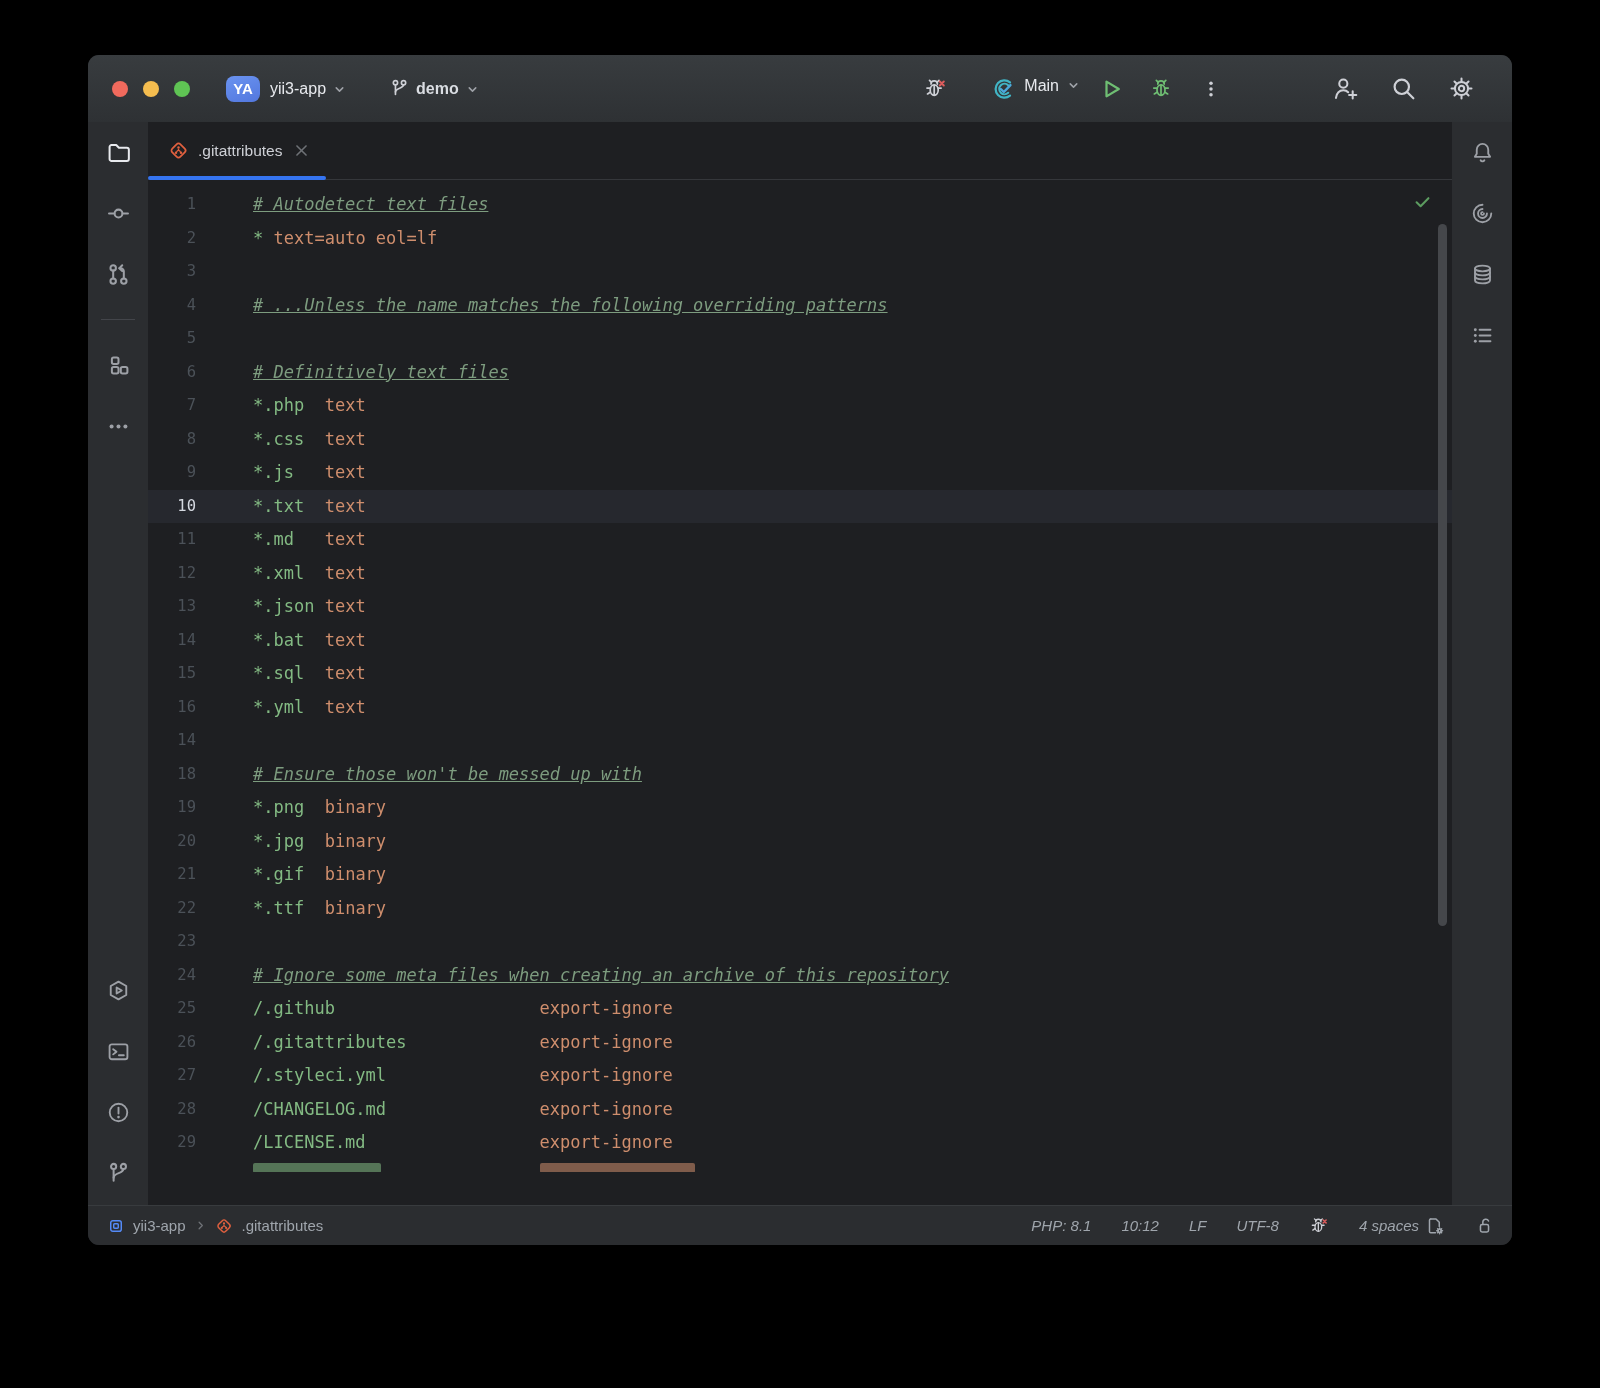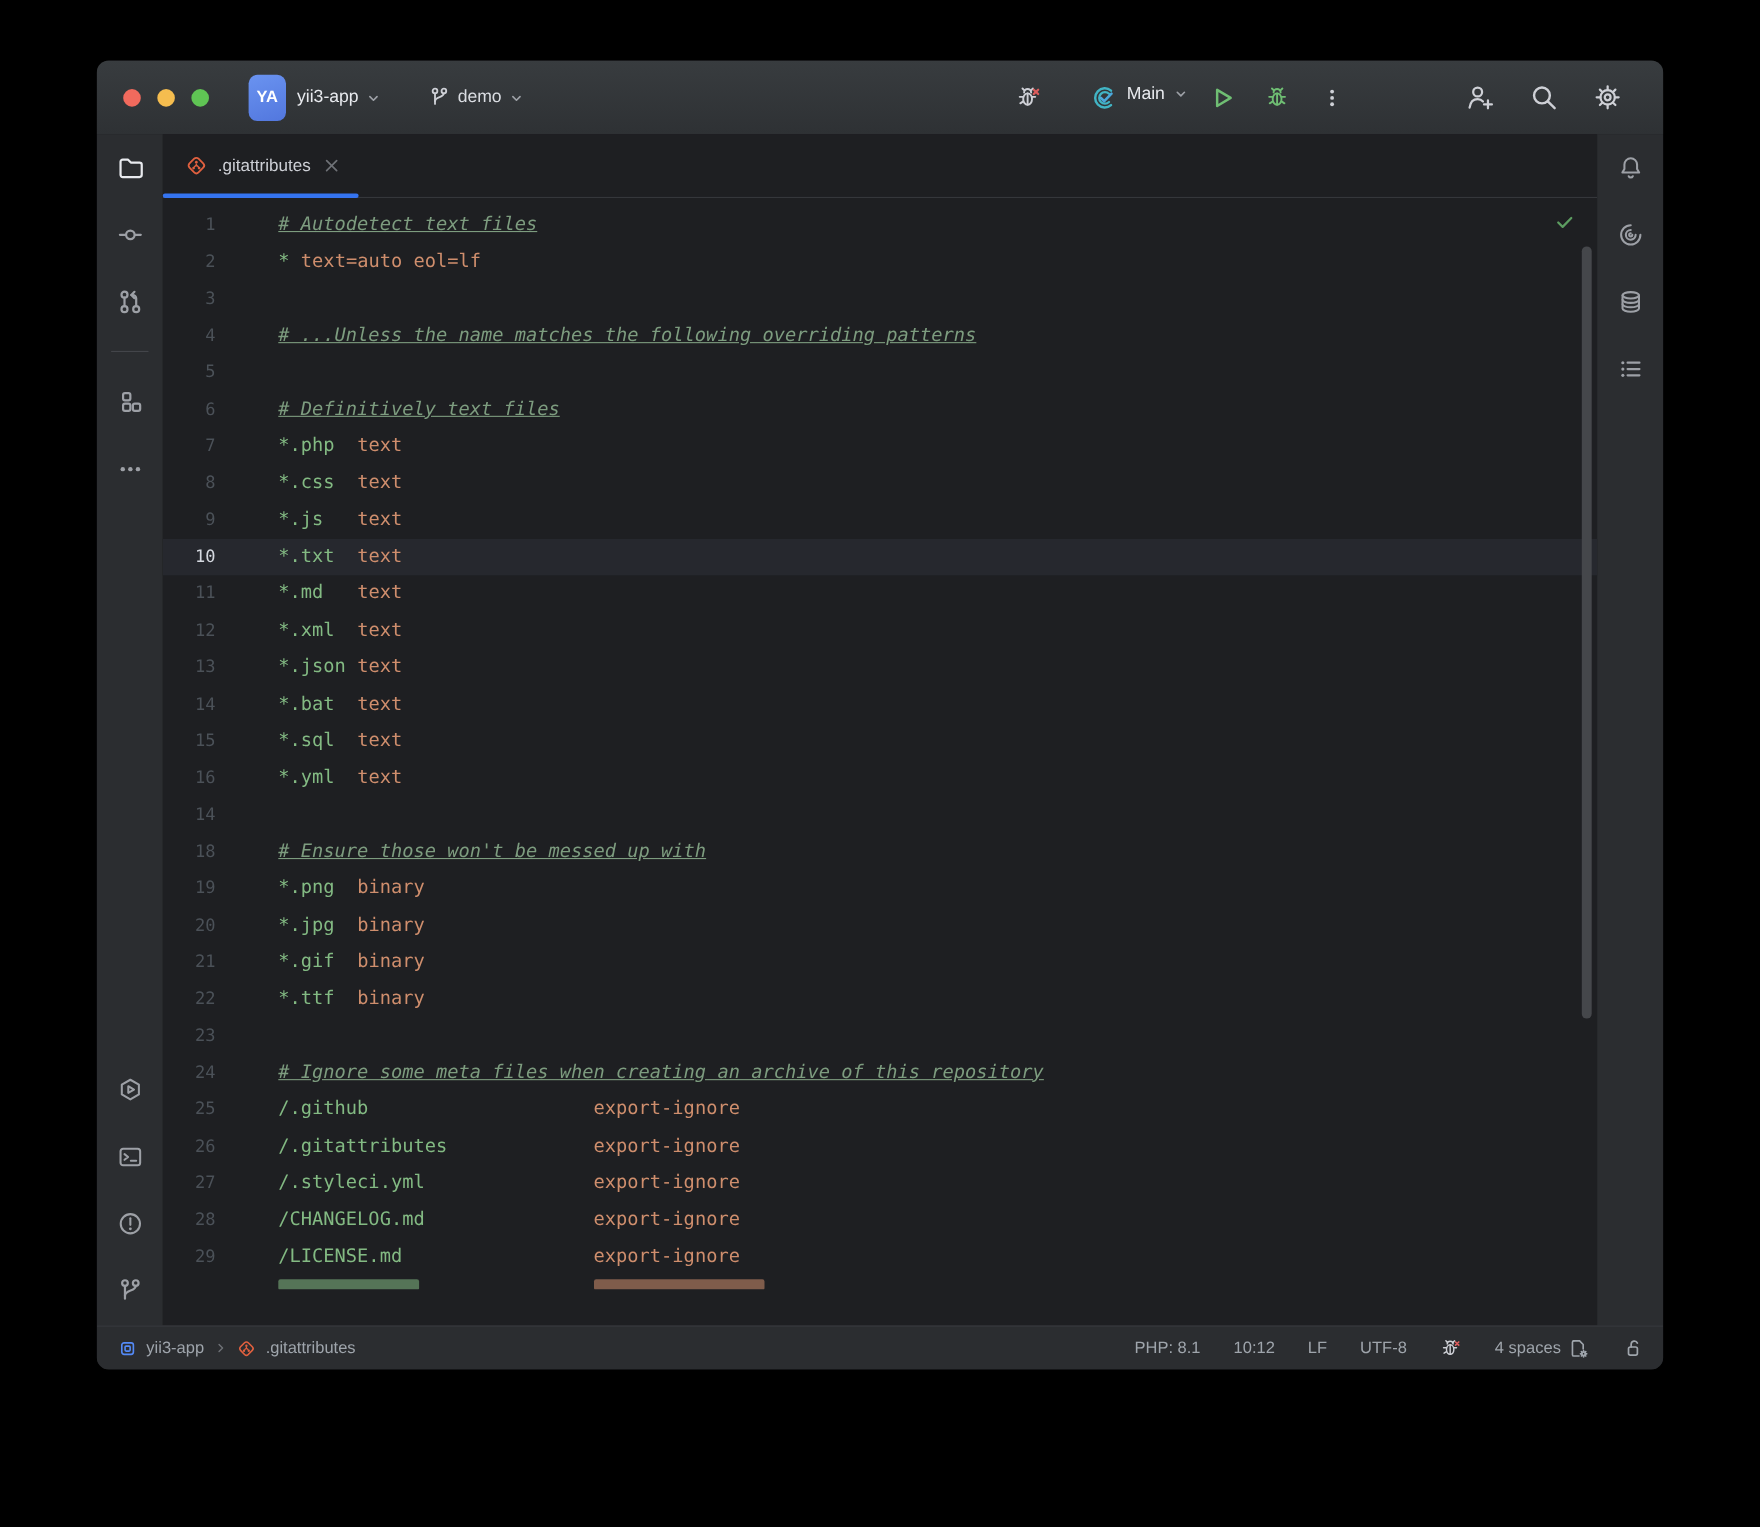--- a/index.html
+++ b/index.html
@@ -12,27 +12,27 @@
   }
   
   .titlebar{
     height:67px; flex:0 0 67px; background:linear-gradient(180deg,#383C3F,#2E3134);
     display:flex; align-items:center; padding:0 36px 0 24px; color:#DFE1E5;
   }
   .traffic{ display:flex; gap:15px; align-items:center; }
   .tl{ width:16px; height:16px; border-radius:50%; }
   .tl.red{ background:#F16A5D; } .tl.yellow{ background:#F5BD4F; } .tl.green{ background:#5FC454; }
   .proj-badge{
-    width:34px; height:42px; border-radius:8px; background:linear-gradient(160deg,#6A93F0,#5277DE);
+    width:34px; height:26px; border-radius:8px; background:linear-gradient(160deg,#6A93F0,#5277DE);
     color:#fff; font-weight:700; font-size:15px; display:flex; align-items:center; justify-content:center;
     margin-left:36px;
   }
   .widget{ display:flex; align-items:center; gap:7px; font-size:16px; font-weight:500; color:#E8EAEE; cursor:default; }
   .proj-widget{ margin-left:10px; }
-  .vcs-widget{ margin-left:44px; color:#DADDE2; font-weight:400;align-items:center; }
+  .vcs-widget{ margin-left:44px; color:#DADDE2; font-weight:700;align-items:center; }
   .chev{ color:#9DA0A6; margin-top:2px; }
   .tb-spacer{ flex:1; }
   .tb-btn{ background:none; border:none; color:#CED0D6; display:flex; align-items:center; justify-content:center; width:30px; height:30px; cursor:default; }
   .run-widget{ display:flex; align-items:flex-start; gap:8px; margin-left:42px; }
   .run-name{ font-size:16px; color:#E8EAEE; }
   .gap24{ width:16px; } .gap28{ width:20px; } .gap-big{ width:104px; } .gap36{ width:28px; }
   
   .main{ flex:1; display:flex; min-height:0; }
   .toolwin{ width:60px; flex:0 0 60px; background:#2B2D30; display:flex; flex-direction:column; align-items:center; padding:12px 0 14px; }
   .toolwin .grp{ display:flex; flex-direction:column; align-items:center; gap:25px; }
@@ -67,21 +67,21 @@
   .insp-check{ position:absolute; top:12px; right:20px; color:#5C9C60; }
   .vscroll{ position:absolute; right:5px; top:44px; width:9px; height:702px; background:#45474B; border-radius:5px; }
   
   .statusbar{
     height:40px; flex:0 0 40px; background:#2B2D30; border-top:1px solid #383B3E;
     display:flex; align-items:center; padding:0 18px 0 20px; font-size:15px; color:#9FA5AC;
   }
   .crumbs{ display:flex; align-items:center; gap:9px; }
   .crumb-sep{ color:#6E7176; font-size:13px; }
   .sb-right{ margin-left:auto; display:flex; align-items:center; gap:30px; }
-  .sb-item{ display:flex; align-items:center; gap:6px; cursor:default; }
+  .sb-item{ display:flex; align-items:center; gap:6px; cursor:default;font-style:italic; }
   svg{ display:block; }
 </style>
 </head>
 <body>
 
 <div class="window">
 
   <div class="titlebar">
     <div class="traffic">
       <span class="tl red"></span>

